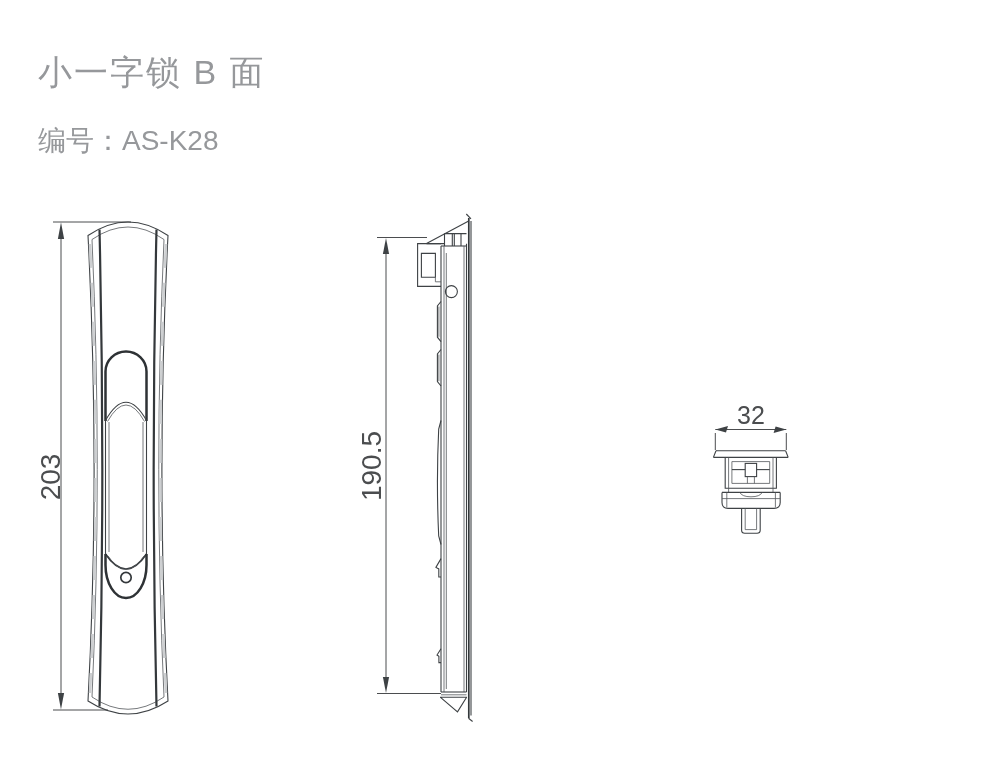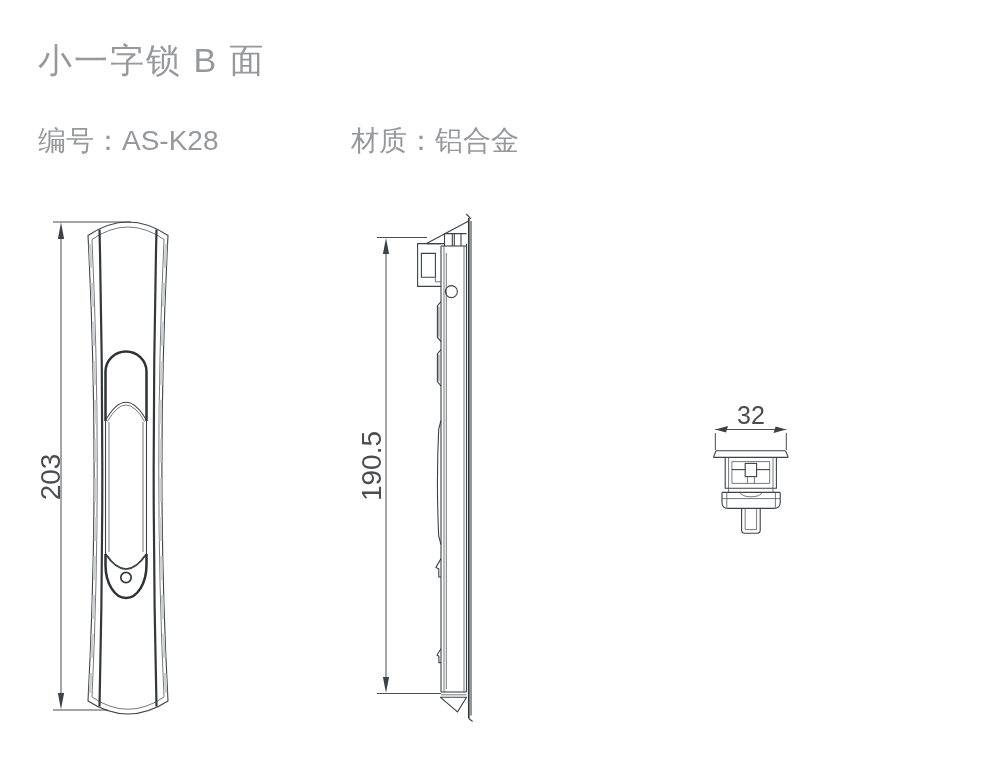--- a/index.html
+++ b/index.html
@@ -2,21 +2,21 @@
 <html><head>
 <meta charset="utf-8">
 <style>
   html,body{margin:0;padding:0;}
   body{
     width:1000px;height:783px;position:relative;overflow:hidden;
     background:#ffffff;
     font-family:"Liberation Sans","DejaVu Sans",sans-serif;
   }
   .page-title{
-    position:absolute;left:38px;top:40px;
+    position:absolute;left:38px;top:52px;
     font-size:34px;line-height:40px;font-weight:400;
     color:#96989b;letter-spacing:2px;
   }
   .meta-row{
     position:absolute;top:122px;left:0;width:795px;height:34px;
     font-size:28px;color:#96989b;font-weight:400;
   }
   .meta-part{position:absolute;left:38px;top:0;}
   .meta-material{position:absolute;left:351px;top:0;}
   svg.drawing{position:absolute;left:0;top:0;}
@@ -38,21 +38,20 @@
     font-family:"Liberation Sans","DejaVu Sans",sans-serif;
   }
 </style>
 </head>
 <body>
 
 <div class="page-title">小一字锁 B 面</div>
 
 <div class="meta-row">
   <span class="meta-part"><span>编号：</span><span>AS-K28</span></span>
-  <span class="meta-material"><span>材质：</span><span>铝合金</span></span>
 </div>
 
 <svg class="drawing" width="1000" height="783" viewBox="0 0 1000 783" xmlns="http://www.w3.org/2000/svg">
 
   <g>
 
     <g>
       <line class="lnd" x1="53" y1="222" x2="131" y2="222"></line>
       <line class="lnd" x1="53" y1="710" x2="108" y2="710"></line>
       <line class="lnd" x1="61" y1="230" x2="61" y2="702"></line>

